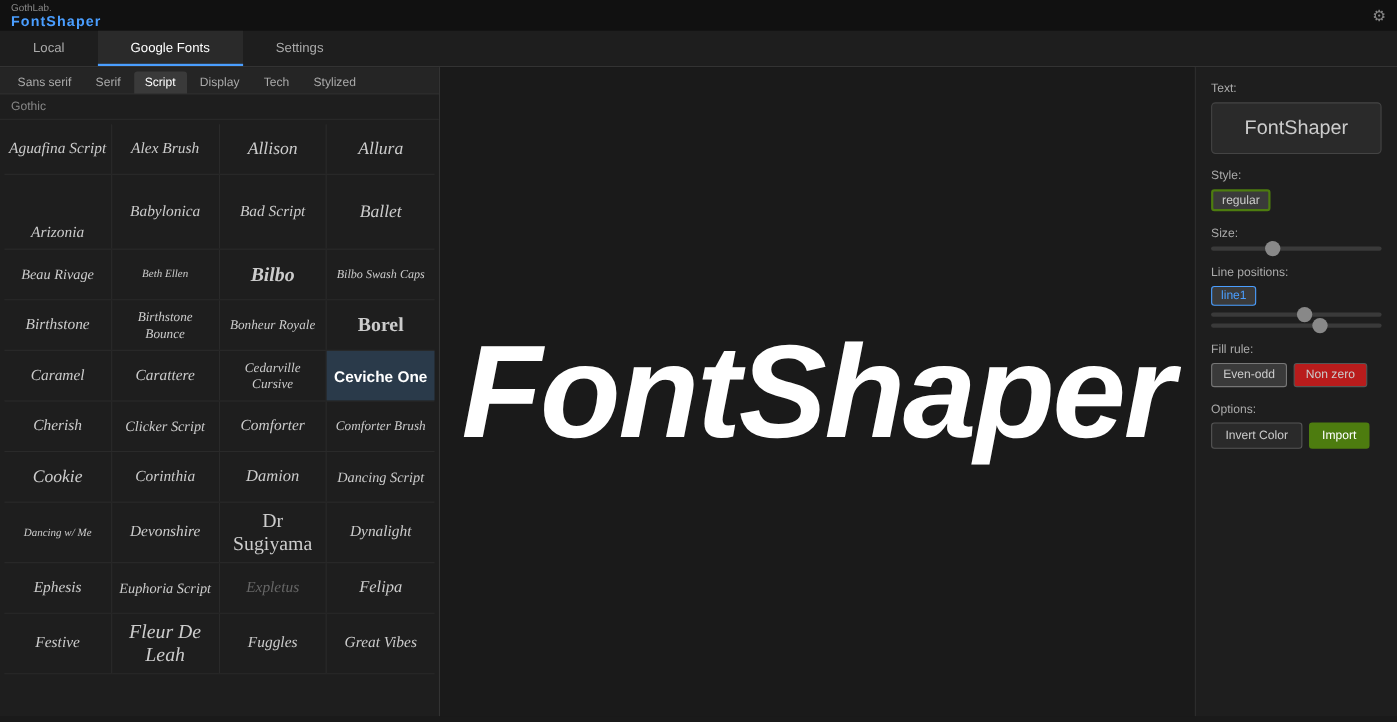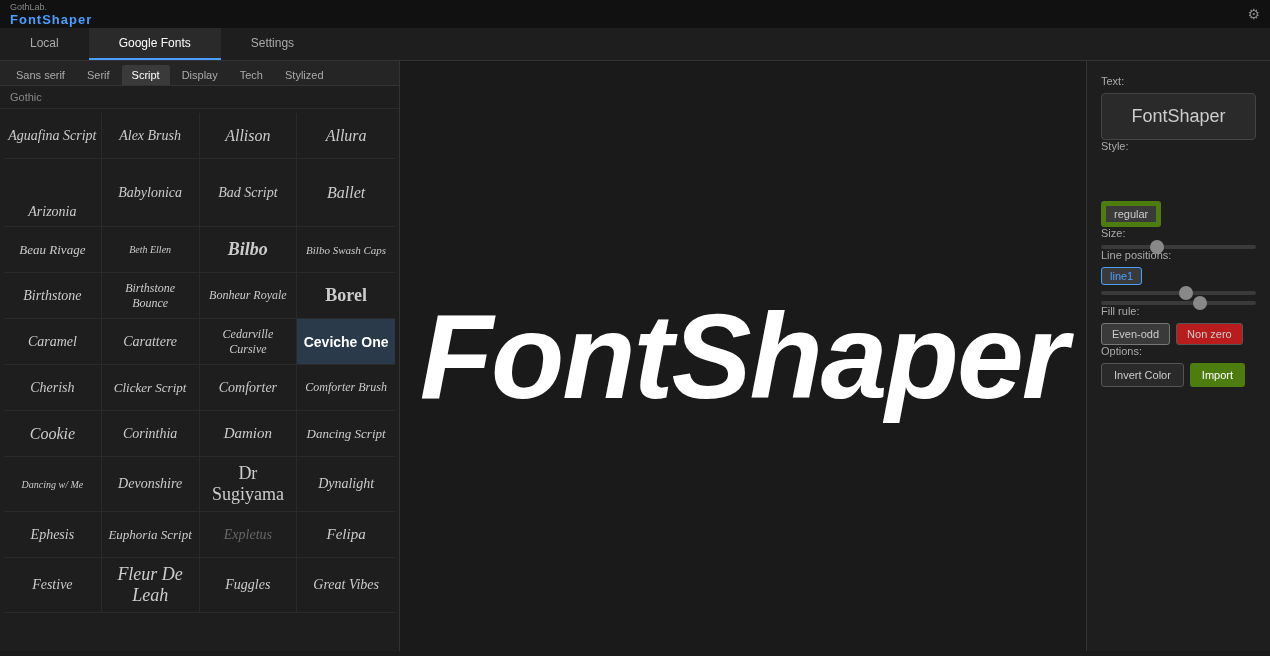--- a/index.html
+++ b/index.html
@@ -138,46 +138,46 @@
     }
 
     
     #right-panel {
       width: 184px;
       background: #1e1e1e;
       border-left: 1px solid #333;
       padding: 14px 14px;
       display: flex;
       flex-direction: column;
+      gap: 14px;
     }
 
     .panel-section { display: flex; flex-direction: column; gap: 6px; }
     .panel-label { font-size: 11px; color: #aaa; }
 
     #text-input {
       background: #2a2a2a;
       border: 1px solid #444;
       border-radius: 4px;
       color: #ccc;
       font-size: 18px;
       padding: 12px;
       width: 100%;
       text-align: center;
       outline: none;
     }
 
     .style-badge {
       display: inline-block;
       background: #3a3a3a;
-      border: 5px solid #4d7c0f;
+      border: 2px solid #4d7c0f;
       color: #ccc;
       border-radius: 3px;
       padding: 2px 8px;
       font-size: 11px;
-      margin-top: 43px;
     }
 
     
     .slider-wrap { display: flex; align-items: center; }
     input[type=range] {
       -webkit-appearance: none;
       width: 100%;
       height: 4px;
       background: #3a3a3a;
       border-radius: 2px;

